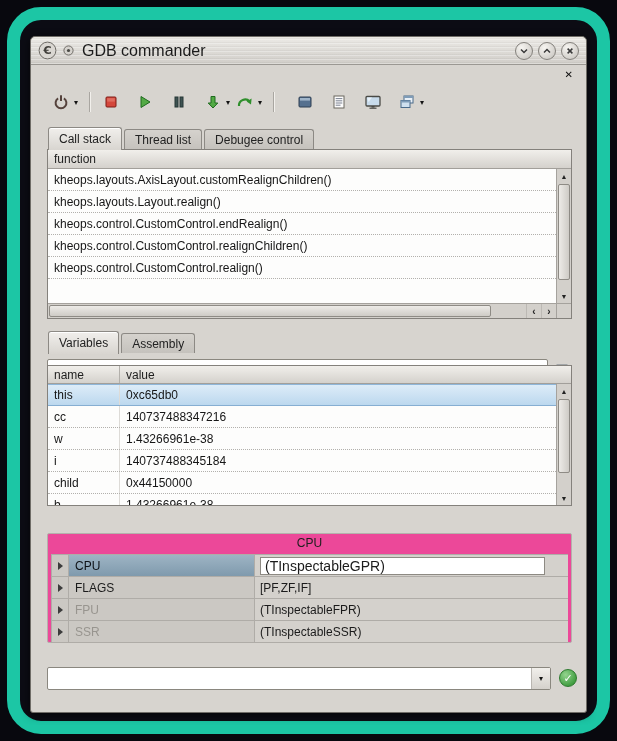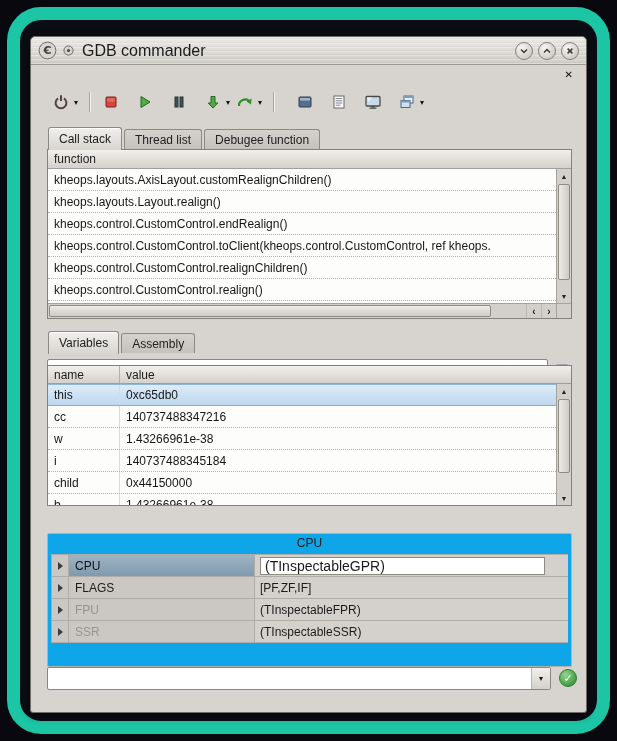--- a/index.html
+++ b/index.html
@@ -109,21 +109,21 @@
   
   .filter-input {
     position:absolute; left:16px; top:322px; width:501px; height:22px;
     border:1px solid #8a877f; border-radius:2px; background:#fff;
     font:12px "Liberation Sans", sans-serif; color:#222; padding:11px 6px; outline:none;
   }
   .filter-input::placeholder { color:#8f8c88; }
   .filter-btn { position:absolute; left:521px; top:323px; width:20px; height:20px; display:flex; align-items:center; justify-content:center; }
 
   
-  .cpu-group { position:absolute; left:16px; top:496px; width:525px; height:134px; border:1px solid #b4b1ac; border-radius:2px; background:#0ea5e9; }
+  .cpu-group { position:absolute; left:16px; top:496px; width:525px; height:110px; border:1px solid #b4b1ac; border-radius:2px; background:#ec4899; }
   .cpu-title { height:18px; line-height:18px; text-align:center; font-size:12px; color:#202020; }
   .cpu-grid { position:absolute; left:3px; right:3px; top:20px; border-top:1px solid #afaca7; border-left:1px solid #afaca7; }
   .cpu-row { display:flex; height:22px; border-bottom:1px solid #afaca7; background:#d4d1cc; }
   .cpu-exp { width:17px; flex:0 0 17px; background:#cbc8c3; border-right:1px solid #afaca7; display:flex; align-items:center; justify-content:center; }
   .tri { width:0; height:0; border-left:5px solid #3c3c3c; border-top:4px solid transparent; border-bottom:4px solid transparent; }
   .cpu-name { width:186px; flex:0 0 186px; background:#cbc8c3; border-right:1px solid #afaca7; display:flex; align-items:center; padding:0 6px; font-size:12px; color:#1b1b1b; }
   .cpu-row.sel .cpu-name { background:linear-gradient(#9eb4c4,#7f9aad); color:#0e1216; }
   .cpu-row.disabled .cpu-name { color:#98958f; }
   .cpu-val { flex:1; display:flex; align-items:center; padding:0 5px; font-size:12px; color:#1b1b1b; }
   .cpu-val-edit { flex:1; height:18px; margin:1px 18px 1px 0; background:#fff; border:1px solid #8d8a83; display:flex; align-items:center; padding:0 4px; font-size:14px; color:#1b1b1b; }
@@ -264,40 +264,37 @@
   </div>
 
   <div class="tabs tabs-1">
     <div class="tab active">
         <span>Call stack</span>
       </div>
     <div class="tab">
         <span>Thread list</span>
       </div>
     <div class="tab">
-        <span>Debugee function</span>
+        <span>Debugee control</span>
       </div>
   </div>
 
   <div class="panel cs-panel">
     <div class="grid-header">
       <div class="hcell">function</div>
     </div>
     <div class="rows cs-rows">
       <div class="row">
           <div class="cell">kheops.layouts.AxisLayout.customRealignChildren()</div>
         </div>
       <div class="row">
           <div class="cell">kheops.layouts.Layout.realign()</div>
         </div>
       <div class="row">
           <div class="cell">kheops.control.CustomControl.endRealign()</div>
-        </div>
-      <div class="row">
-          <div class="cell">kheops.control.CustomControl.toClient(kheops.control.CustomControl, ref kheops.</div>
         </div>
       <div class="row">
           <div class="cell">kheops.control.CustomControl.realignChildren()</div>
         </div>
       <div class="row">
           <div class="cell">kheops.control.CustomControl.realign()</div>
         </div>
     </div>
     <div class="vscroll">
       <span class="sarrow up">▲</span>

